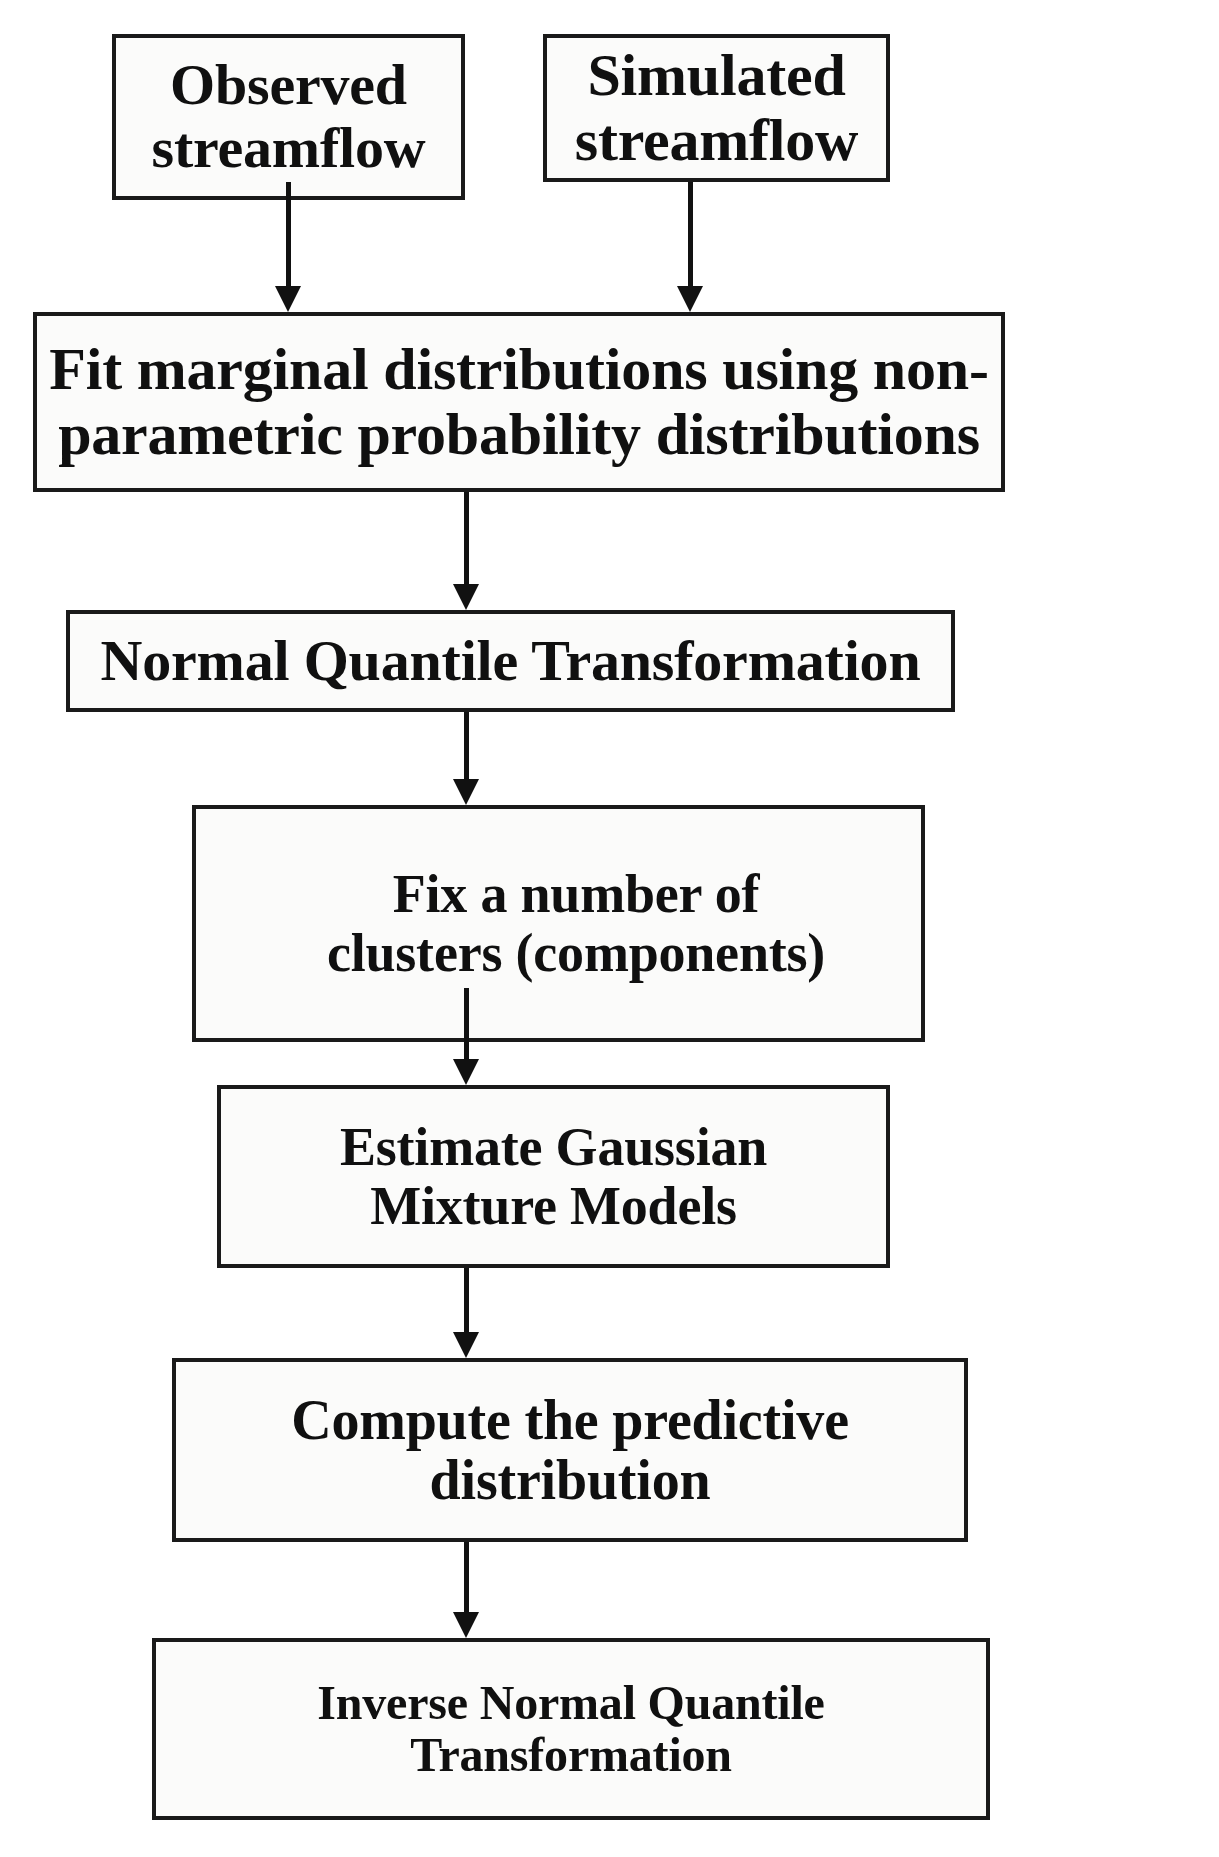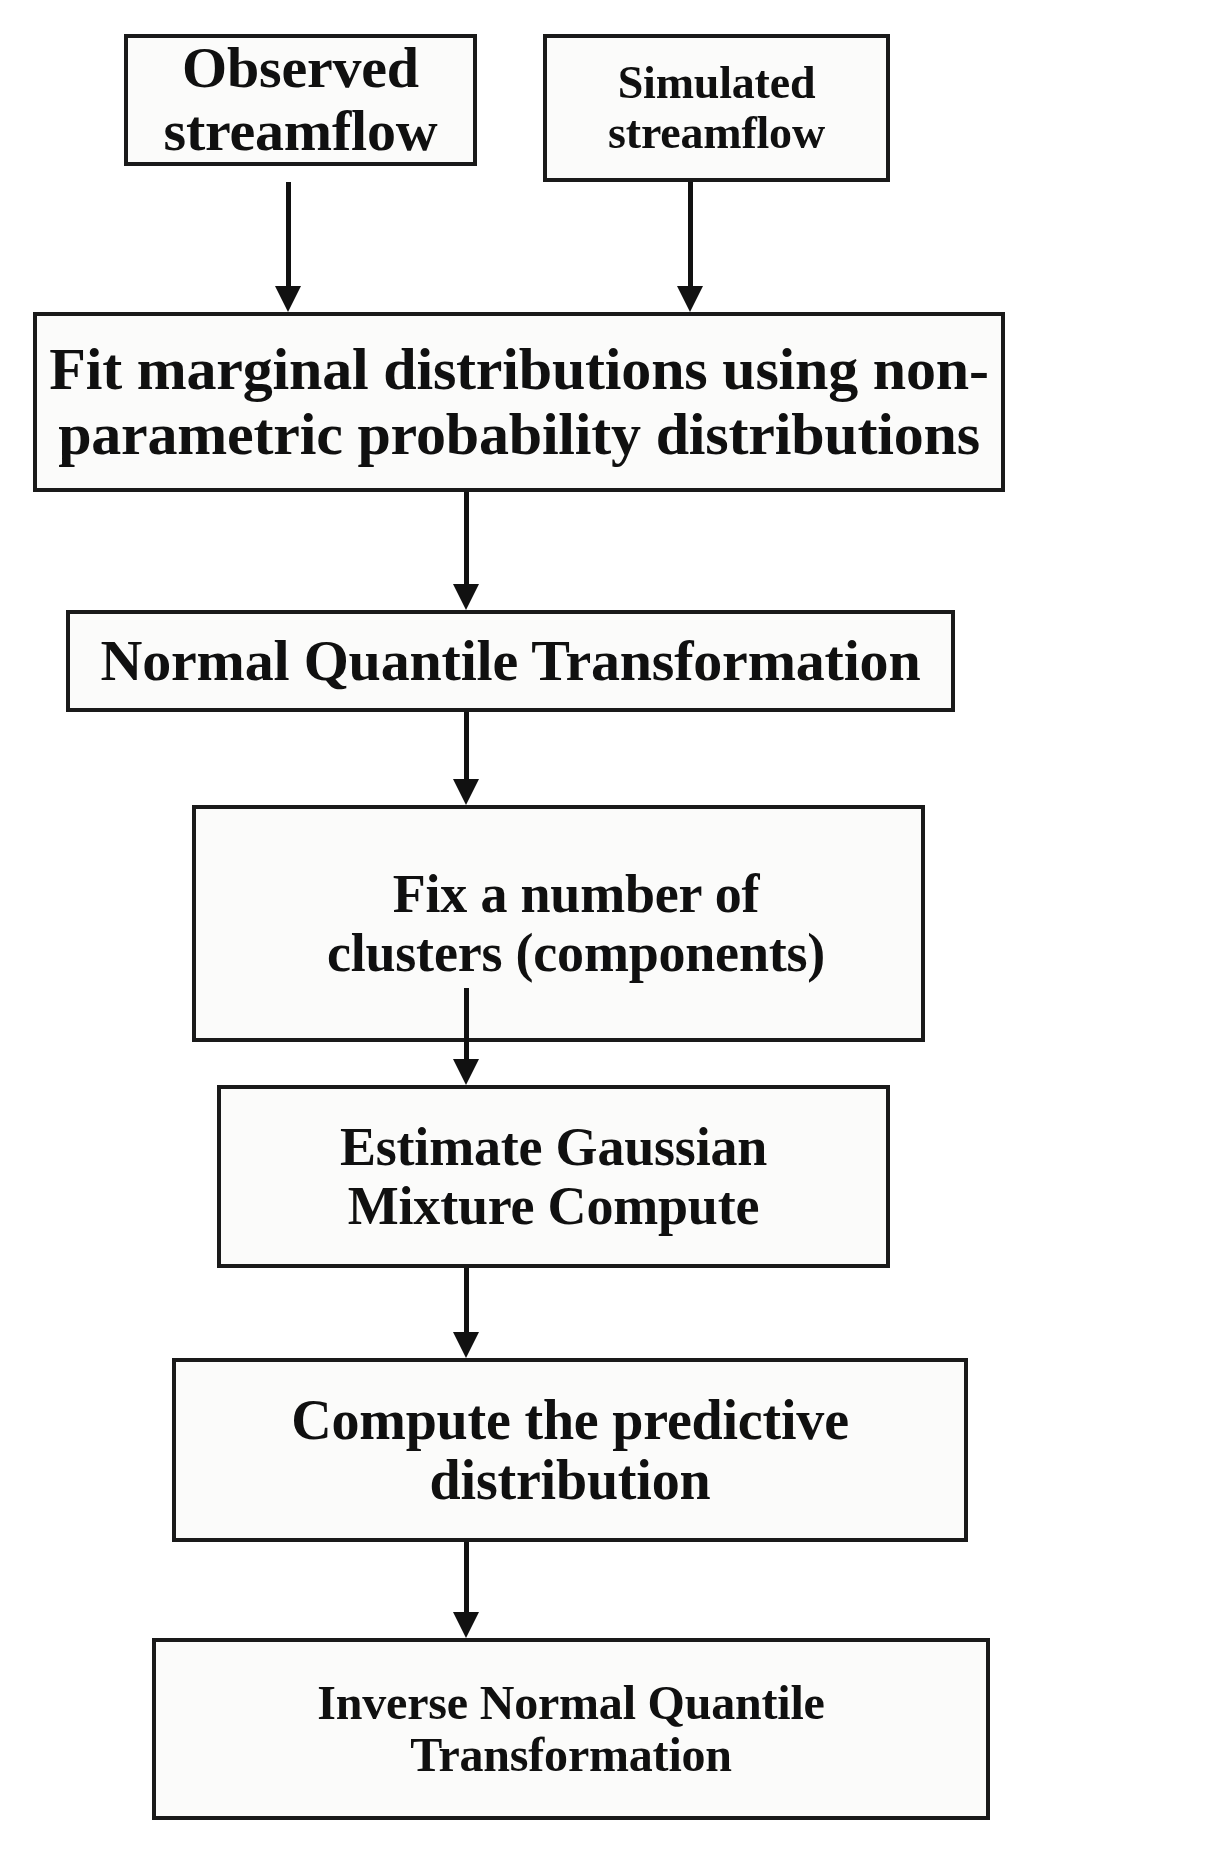--- a/index.html
+++ b/index.html
@@ -33,22 +33,22 @@
     line-height: 1.08;
     letter-spacing: -0.2px;
     padding: 2px 8px;
     white-space: pre-line;
   }
   .node-label {
     display: block;
     width: 100%;
   }
   
-  #node-observed   { left: 112px; top: 34px;   width: 353px; height: 132px; font-size: 58px; margin-left: 12px; }
-  #node-simulated  { left: 543px; top: 34px;   width: 347px; height: 148px; font-size: 46px; justify-content: center; }
+  #node-observed   { left: 112px; top: 34px;   width: 353px; height: 166px; font-size: 58px; }
+  #node-simulated  { left: 543px; top: 34px;   width: 347px; height: 148px; font-size: 60px; justify-content: center; }
   #node-fit        { left: 33px;  top: 312px;  width: 972px; height: 180px; font-size: 60px; }
   #node-nqt        { left: 66px;  top: 610px;  width: 889px; height: 102px; font-size: 58px; }
   #node-clusters   { left: 192px; top: 805px;  width: 733px; height: 237px; font-size: 54px; padding-left: 43px; }
   #node-gmm        { left: 217px; top: 1085px; width: 673px; height: 183px; font-size: 54px; }
   #node-predictive { left: 172px; top: 1358px; width: 796px; height: 184px; font-size: 56px; font-family: Liberation Serif, serif; }
   #node-inverse    { left: 152px; top: 1638px; width: 838px; height: 182px; font-size: 48px; }
 
   
   .arrow {
     position: absolute;
@@ -101,21 +101,21 @@
     <span class="node-label">Normal Quantile Transformation</span>
   </div>
 
   <div class="node" id="node-clusters">
     <span class="node-label">Fix a number of
 clusters (components)</span>
   </div>
 
   <div class="node" id="node-gmm">
     <span class="node-label">Estimate Gaussian
-Mixture Compute</span>
+Mixture Models</span>
   </div>
 
   <div class="node" id="node-predictive">
     <span class="node-label">Compute the predictive
 distribution</span>
   </div>
 
   <div class="node" id="node-inverse">
     <span class="node-label">Inverse Normal Quantile
 Transformation</span>

